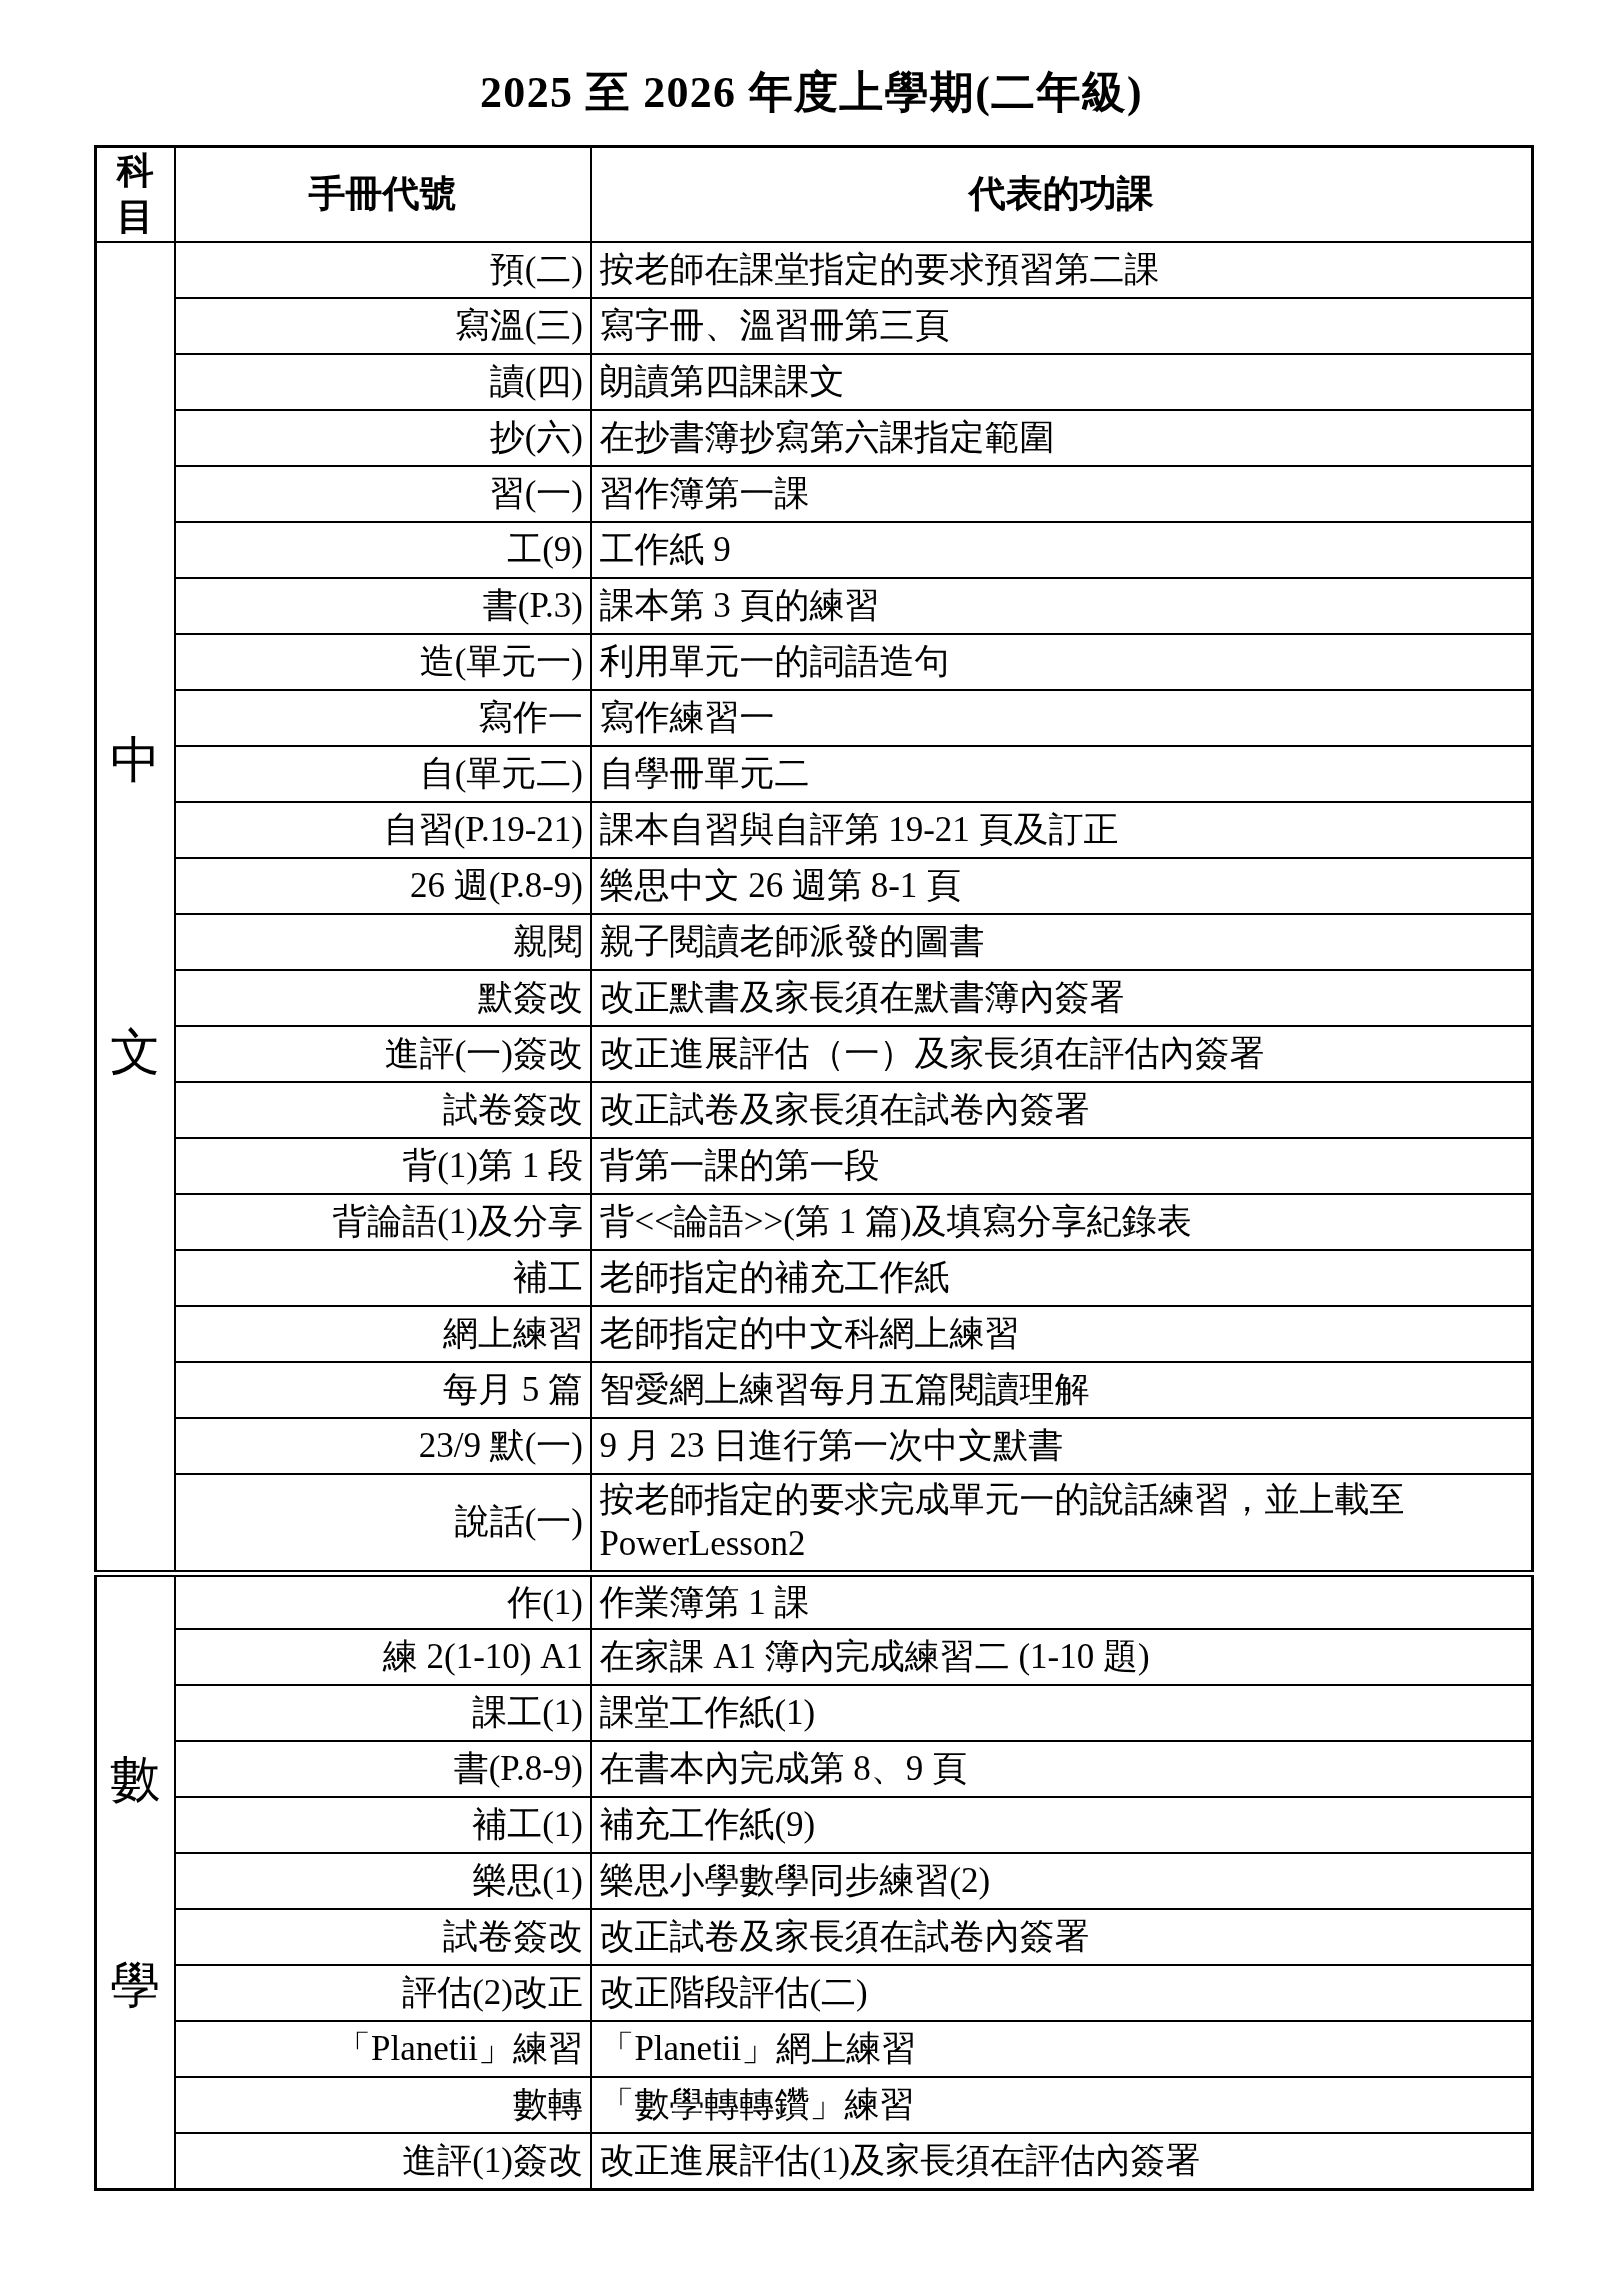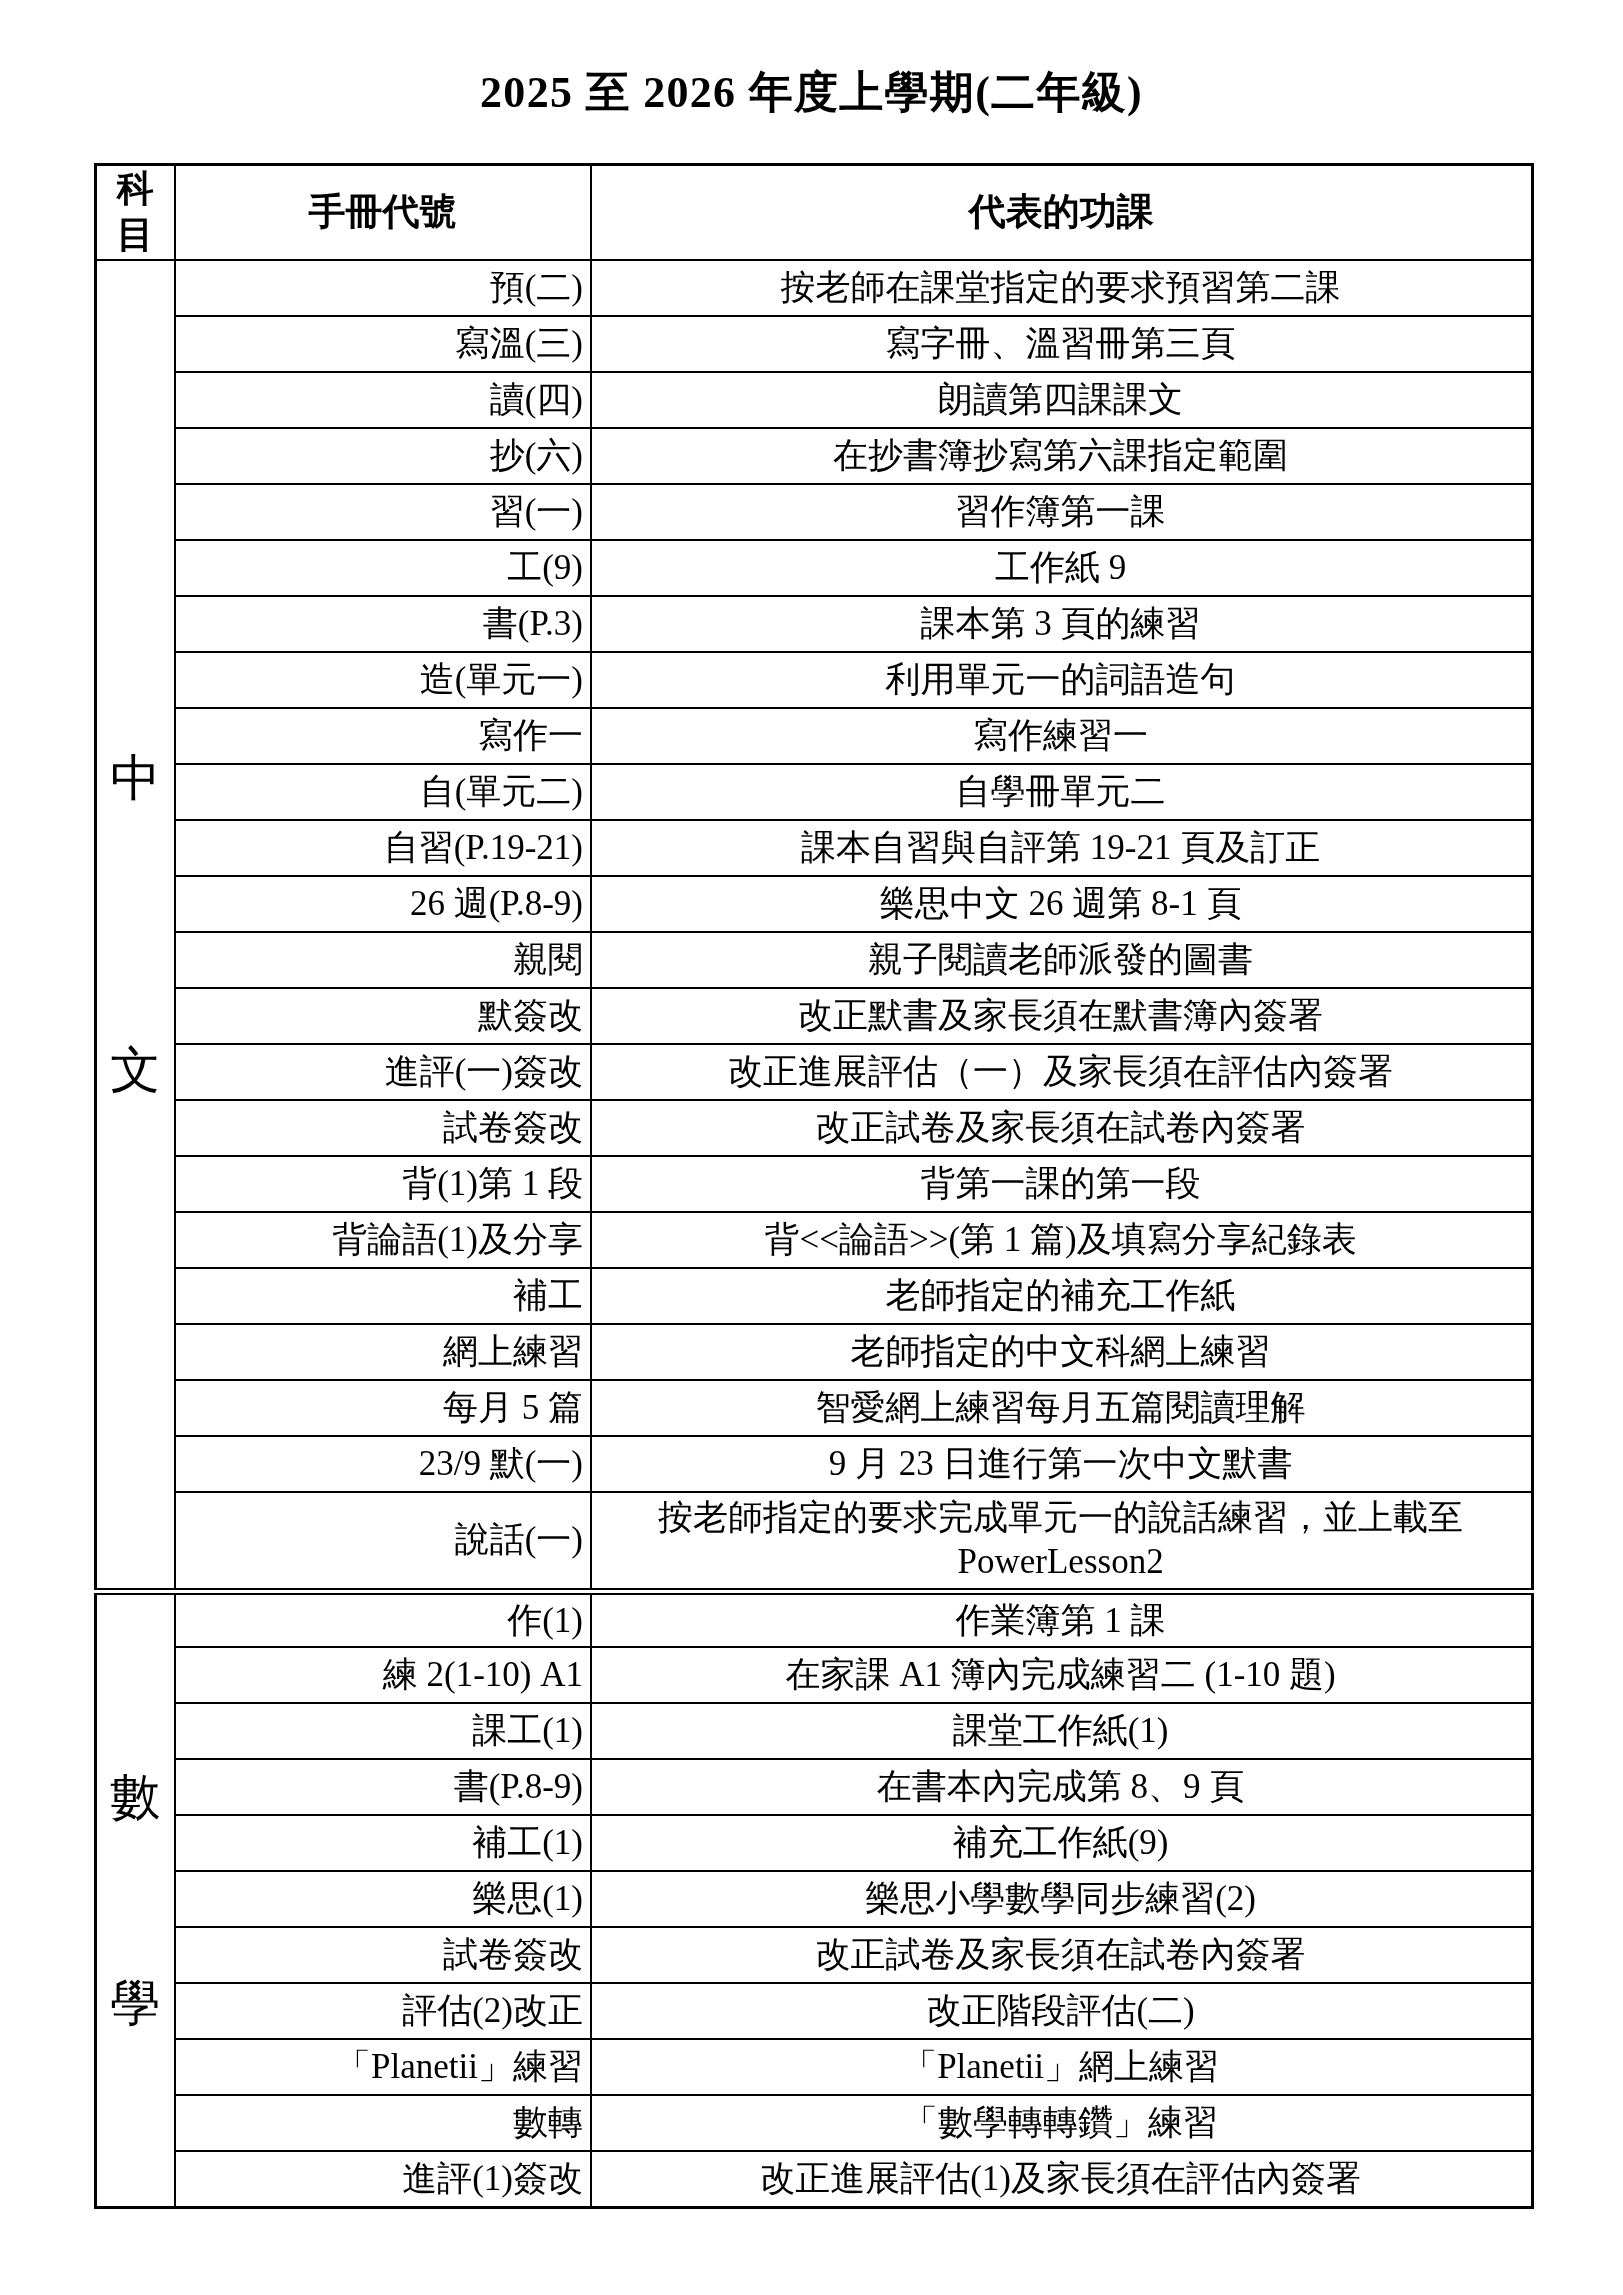--- a/index.html
+++ b/index.html
@@ -16,21 +16,21 @@
     padding-top:63px;
     text-align:center;
     font-size:44px;
     font-weight:bold;
     letter-spacing:1.3px;
   }
   table.hw{
     border-collapse:collapse;
     table-layout:fixed;
     width:1436px;
-    margin:41px 0 0 94px;
+    margin:23px 0 0 94px;
     border:3.9px solid #000;
   }
   col.c-subject{width:79px;}
   col.c-code{width:416px;}
   col.c-desc{width:942px;}
   .hw th,.hw td{
     border:2px solid #000;
     vertical-align:middle;
     font-size:35px;
     line-height:1.25;
@@ -43,21 +43,21 @@
     font-weight:bold;
     text-align:center;
     font-size:37px;
   }
   td.code-cell{
     text-align:right;
     padding:3.9px 6.5px 3.9px 11.8px;
     white-space:nowrap;
   }
   td.desc-cell{
-    text-align:center;
+    text-align:left;
     padding:3.9px 9.2px 3.9px 7.9px;
   }
   td.subject-cell{
     text-align:center;
     font-size:50px;
     font-weight:normal;
   }
   .subject-stack{
     display:flex;
     flex-direction:column;

